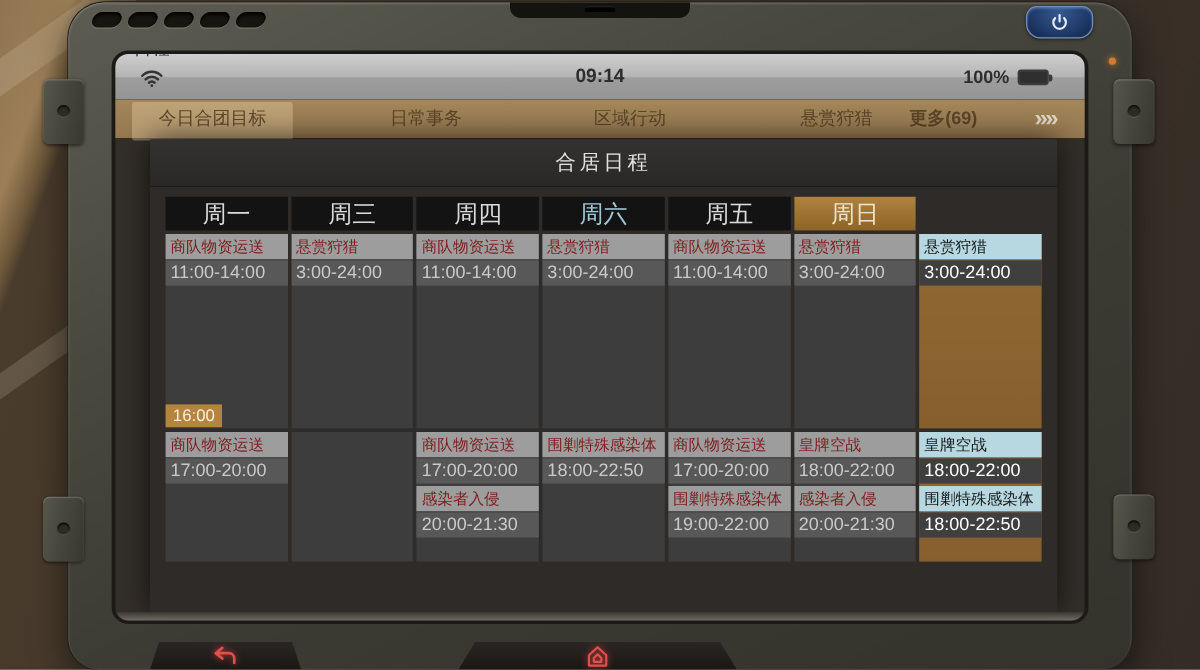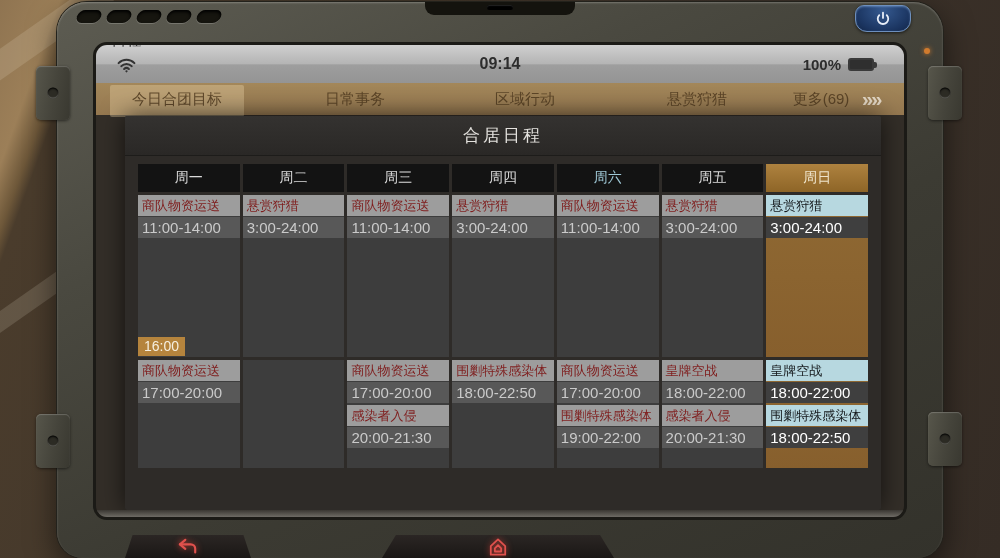--- a/index.html
+++ b/index.html
@@ -71,21 +71,21 @@
   
   .modal { position:absolute; left:29px; top:33px; width:756px; height:394px;
            background:#2e2b28; border-radius:2px; box-shadow:0 0 24px rgba(0,0,0,.65); }
   .modal-title { height:40px; line-height:40px; text-align:center; color:#e4e2de;
                  font-size:17px; letter-spacing:3px;
                  background:linear-gradient(180deg,#343230,#2a2826);
                  border-bottom:1px solid #1d1c1a; border-radius:2px 2px 0 0; }
 
   .cal { position:absolute; left:13px; top:48px; width:730px; }
   .cal-head { display:grid; grid-template-columns:repeat(7,1fr); gap:3px; height:28px; margin-bottom:3px; }
-  .day-h { background:#131313; color:#dadada; font-size:14px; display:flex;
+  .day-h { background:#131313; color:#dadada; font-size:20px; display:flex;
            align-items:center; justify-content:center; cursor:pointer;font-family:Liberation Serif, serif; }
   .day-h.sat { color:#9fc8d6; }
   .day-h.sun { background:linear-gradient(180deg,#ae823f,#8e6527); color:#eee3ca; }
 
   .cal-body { display:grid; grid-template-columns:repeat(7,1fr); gap:3px; }
   .col { display:flex; flex-direction:column; gap:3px; }
   .cellA { height:162px; position:relative; background:#3d3d3d; }
   .cellB { height:108px; background:#3d3d3d; }
   .col.sun .cellA, .col.sun .cellB { background:linear-gradient(180deg,#8f6933,#875f2d); }
 
@@ -172,31 +172,30 @@
       </div>
     </div>
 
     <div class="game-area">
 
       <div class="tab-bar">
         <div class="tab selected" style="left:14px;width:134px;"><span>今日合团目标</span></div>
         <div class="tab" style="left:204px;width:110px;"><span>日常事务</span></div>
         <div class="tab" style="left:374px;width:110px;"><span>区域行动</span></div>
         <div class="tab" style="left:546px;width:110px;"><span>悬赏狩猎</span></div>
-        <div class="tab" style="left:675px;width:100px;"><span>更多(69)</span></div>
+        <div class="tab" style="left:640px;width:100px;font-weight:bold;"><span>更多(69)</span></div>
         <div class="tab-arrow" style="left:766px;"><span>»</span><span>»</span></div>
       </div>
 
       <div class="modal">
         <div class="modal-title">合居日程</div>
 
         <div class="cal">
           <div class="cal-head">
             <div class="day-h">周一</div>
-            <div class="day-h">周二</div>
             <div class="day-h">周三</div>
             <div class="day-h">周四</div>
             <div class="day-h sat">周六</div>
             <div class="day-h">周五</div>
             <div class="day-h sun">周日</div>
           </div>
 
           <div class="cal-body">
 
             <div class="col">

